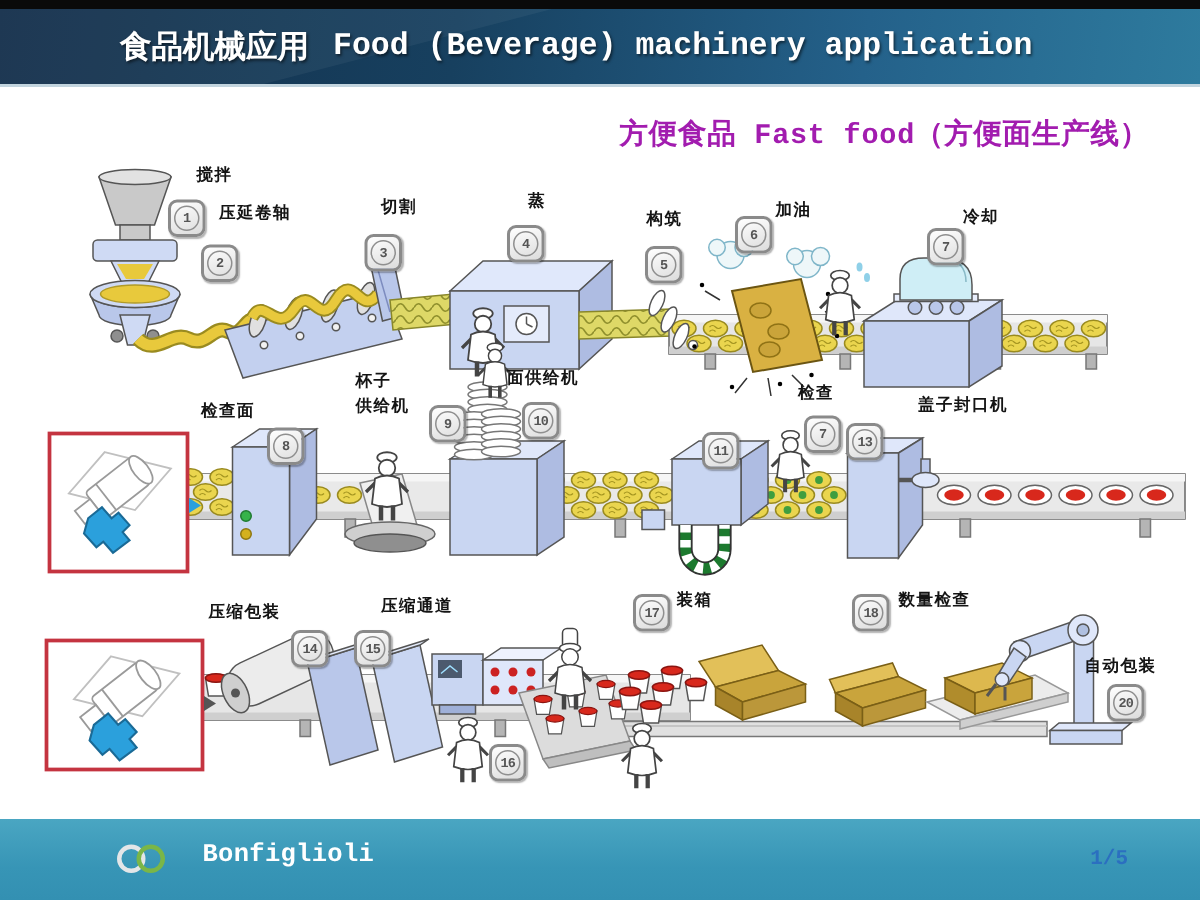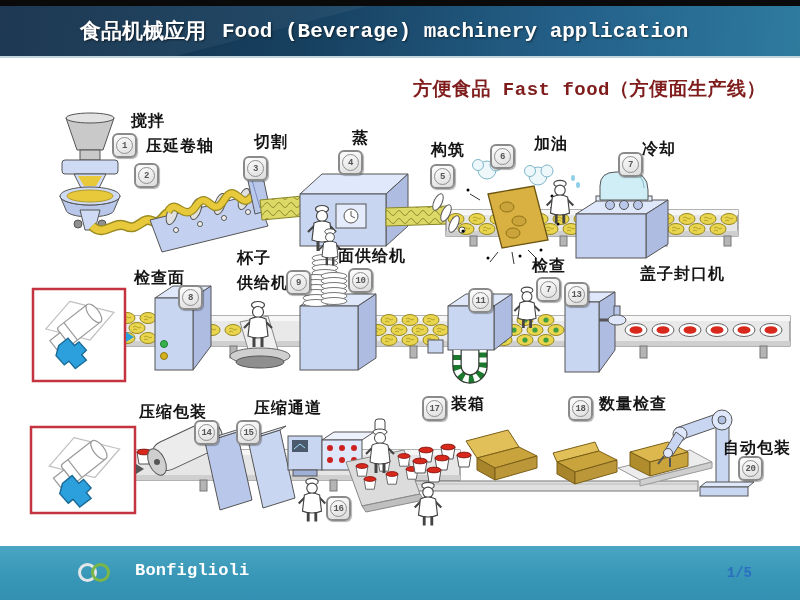--- a/index.html
+++ b/index.html
@@ -8,25 +8,25 @@
   
   .top-strip{position:absolute;left:0;top:0;width:800px;height:6px;background:#0a0a0a;}
   .header{position:absolute;left:0;top:6px;width:800px;height:50px;
           background:linear-gradient(97deg,#122e4a 0%,#17405f 38%,#24618a 72%,#2e7b9e 100%);}
   .header::before{content:"";position:absolute;inset:0;
           background:rgba(255,255,255,.05);clip-path:polygon(0 0,46% 0,22% 100%,0 100%);}
   .header-line{position:absolute;left:0;top:56px;width:800px;height:2px;background:#c2d4de;}
   .title{position:absolute;left:80px;top:0;height:50px;display:flex;align-items:center;gap:16px;
          color:#fff;font-size:21px;font-weight:bold;text-shadow:1px 1px 2px rgba(0,0,0,.55);
          white-space:nowrap;}
-  .subtitle{position:absolute;right:34px;top:76px;color:#7f1d1d;font-size:19px;font-weight:bold;
+  .subtitle{position:absolute;right:34px;top:76px;color:#a21caf;font-size:19px;font-weight:bold;
             letter-spacing:.5px;white-space:nowrap;}
   
   .diagram-svg{position:absolute;left:0;top:0;}
-  .st-label{position:absolute;color:#141414;font-size:16px;font-weight:bold;line-height:1.55;
+  .st-label{position:absolute;color:#141414;font-size:11px;font-weight:bold;line-height:1.55;
             white-space:pre-line;letter-spacing:1px;}
   .badge{position:absolute;width:21px;height:21px;border:2px solid #8a8a8a;border-radius:6px;
          background:linear-gradient(160deg,#ffffff,#dcdcdc);display:flex;align-items:center;
          justify-content:center;box-shadow:1px 1px 1px rgba(0,0,0,.3);}
   .badge b{display:flex;align-items:center;justify-content:center;width:15px;height:15px;
            border:1.5px solid #8f8f8f;border-radius:50%;font-size:9px;color:#555;
            font-weight:bold;letter-spacing:-.5px;}
   
   .footer{position:absolute;left:0;top:546px;width:800px;height:54px;
           background:linear-gradient(180deg,#4aa6c2 0%,#3795b6 60%,#3390b2 100%);}
@@ -458,28 +458,28 @@
       <use href="#gearmotor" transform="translate(36,430) scale(.95)"></use>
       <polygon points="136,464 144,469 136,474" fill="#555"></polygon>
     </g>
   </svg>
 
   <div class="st-label" style="left:131px;top:110px">搅拌</div>
   <div class="st-label" style="left:146px;top:135px">压延卷轴</div>
   <div class="st-label" style="left:254px;top:131px">切割</div>
   <div class="st-label" style="left:352px;top:127px">蒸</div>
   <div class="st-label" style="left:431px;top:139px">构筑</div>
-  <div class="st-label" style="left:534px;top:133px">加油</div>
+  <div class="st-label" style="left:517px;top:133px">加油</div>
   <div class="st-label" style="left:642px;top:138px">冷却</div>
   <div class="st-label" style="left:134px;top:267px">检查面</div>
   <div class="st-label" style="left:237px;top:247px">杯子
 供给机</div>
   <div class="st-label" style="left:338px;top:245px">面供给机</div>
   <div class="st-label" style="left:532px;top:255px">检查</div>
-  <div class="st-label" style="left:640px;top:263px">盖子封口机</div>
+  <div class="st-label" style="left:612px;top:263px">盖子封口机</div>
   <div class="st-label" style="left:139px;top:401px">压缩包装</div>
   <div class="st-label" style="left:254px;top:397px">压缩通道</div>
   <div class="st-label" style="left:451px;top:393px">装箱</div>
   <div class="st-label" style="left:599px;top:393px">数量检查</div>
   <div class="st-label" style="left:723px;top:437px">自动包装</div>
 
   <div class="badge" style="left:112px;top:133px">
       <b>1</b>
     </div>
   <div class="badge" style="left:134px;top:163px">

